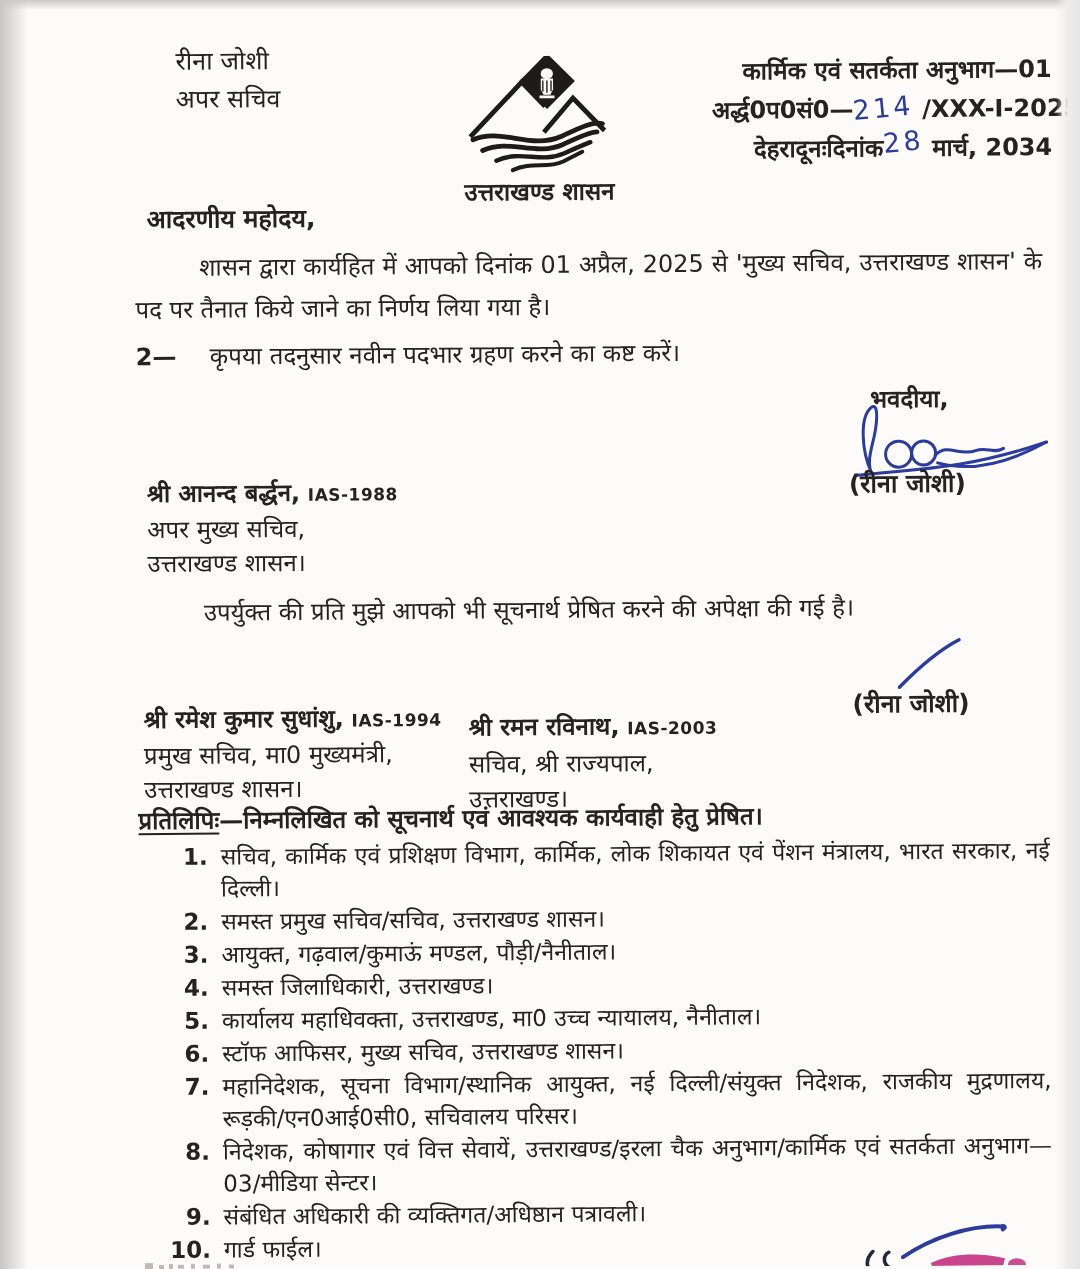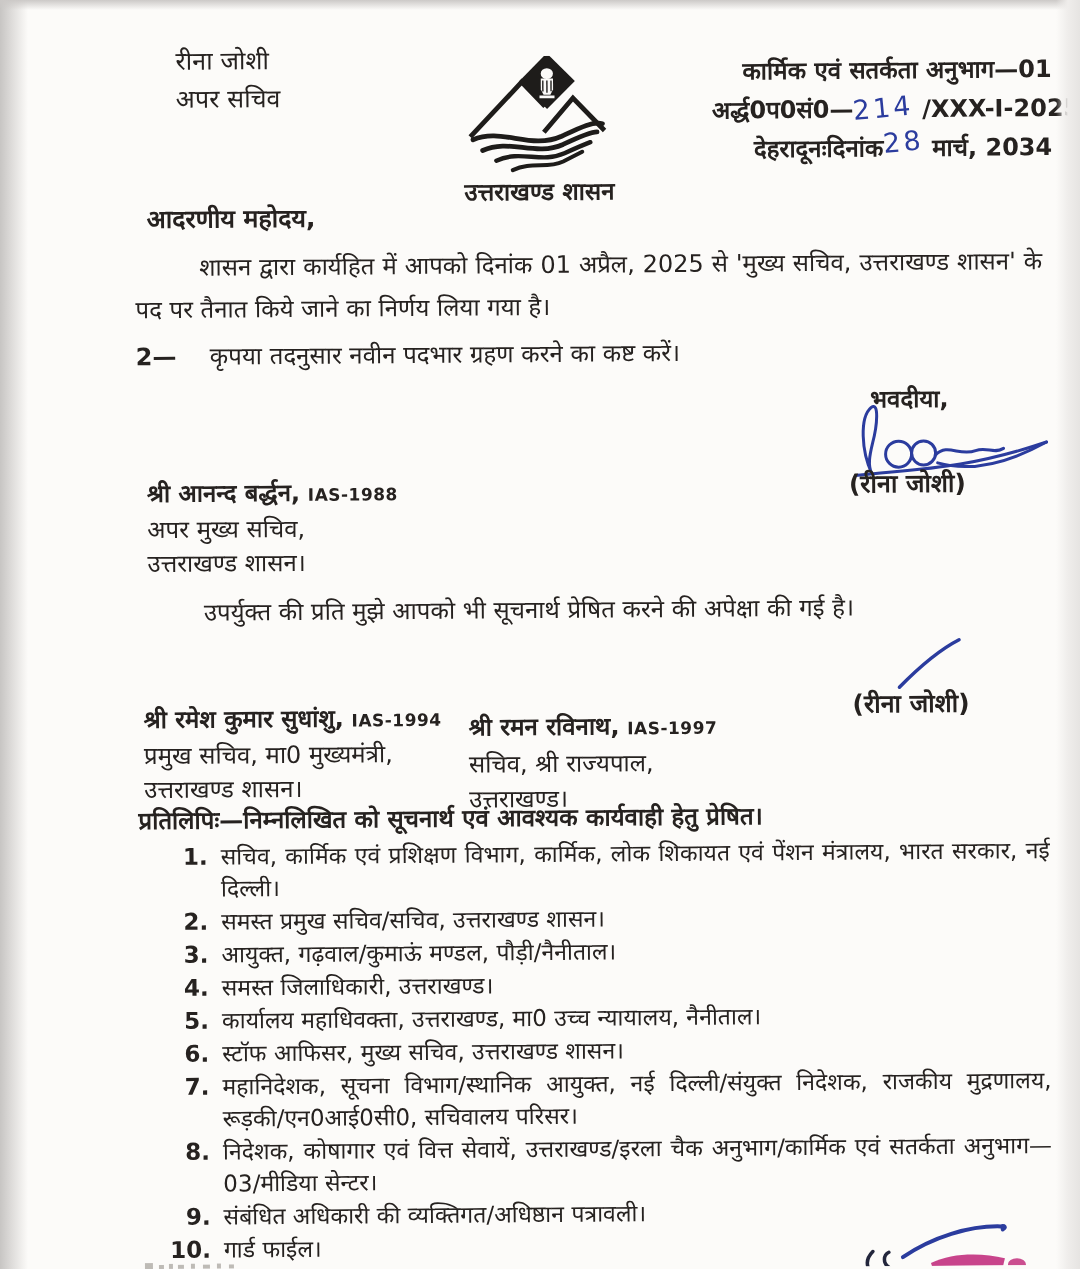--- a/index.html
+++ b/index.html
@@ -35,21 +35,21 @@
   .signatory1{left:850px;top:468px;font-size:25px;font-weight:700;}
   .addr1{left:148px;top:474px;font-size:24px;line-height:34px;}
   .para3{left:138px;top:592px;width:800px;text-indent:66px;font-size:24px;}
   .sig-slash{left:893px;top:640px;width:72px;height:54px;}
   .signatory2{left:852px;top:688px;font-size:25px;font-weight:700;}
   .addr2{left:143px;top:700px;font-size:24px;line-height:34px;}
   .addr3{left:468px;top:710px;font-size:24px;line-height:35px;}
   .addr-name{font-weight:700;}
   
   .copy-head{left:137px;top:800px;width:908px;font-size:24px;font-weight:600;}
-  .copy-head .ul{text-underline-offset:4px;}
+  .copy-head .ul{text-decoration:underline;text-underline-offset:4px;}
   .copy-list{left:160px;top:838px;width:888px;}
   .copy-item{display:flex;font-size:23px;line-height:32px;margin-bottom:1px;}
   .copy-item .num{width:46px;text-align:right;padding-right:13px;flex:none;font-weight:600;}
   .copy-item .txt{flex:1;text-align:justify;}
   
   .mark-blue-curve{left:890px;top:1220px;width:120px;height:44px;}
   .mark-magenta{left:922px;top:1254px;width:100px;height:15px;overflow:hidden;}
   .mark-dark-partial{left:856px;top:1252px;width:50px;height:17px;overflow:hidden;}
   .mark-faint{left:140px;top:1259px;width:170px;height:9px;opacity:0.55;filter:blur(0.4px);}
   svg{display:block;}
@@ -133,21 +133,21 @@
     </svg>
   </div>
   <div class="abs signatory2">(रीना जोशी)</div>
 
   <div class="abs addr2">
     <div><span class="addr-name">श्री रमेश कुमार सुधांशु,</span> <span class="latin-batch">IAS-1994</span></div>
     <div>प्रमुख सचिव, मा0 मुख्यमंत्री,</div>
     <div>उत्तराखण्ड शासन।</div>
   </div>
   <div class="abs addr3">
-    <div><span class="addr-name">श्री रमन रविनाथ,</span> <span class="latin-batch">IAS-1997</span></div>
+    <div><span class="addr-name">श्री रमन रविनाथ,</span> <span class="latin-batch">IAS-2003</span></div>
     <div>सचिव, श्री राज्यपाल,</div>
     <div>उत्तराखण्ड।</div>
   </div>
 
   <div class="abs copy-head"><span class="ul">प्रतिलिपिः</span><span>—निम्नलिखित को सूचनार्थ एवं आवश्यक कार्यवाही हेतु प्रेषित।</span></div>
 
   <div class="abs copy-list">
     <div class="copy-item">
         <div class="num">1.</div>
         <div class="txt">सचिव, कार्मिक एवं प्रशिक्षण विभाग, कार्मिक, लोक शिकायत एवं पेंशन मंत्रालय, भारत सरकार, नई दिल्ली।</div>

